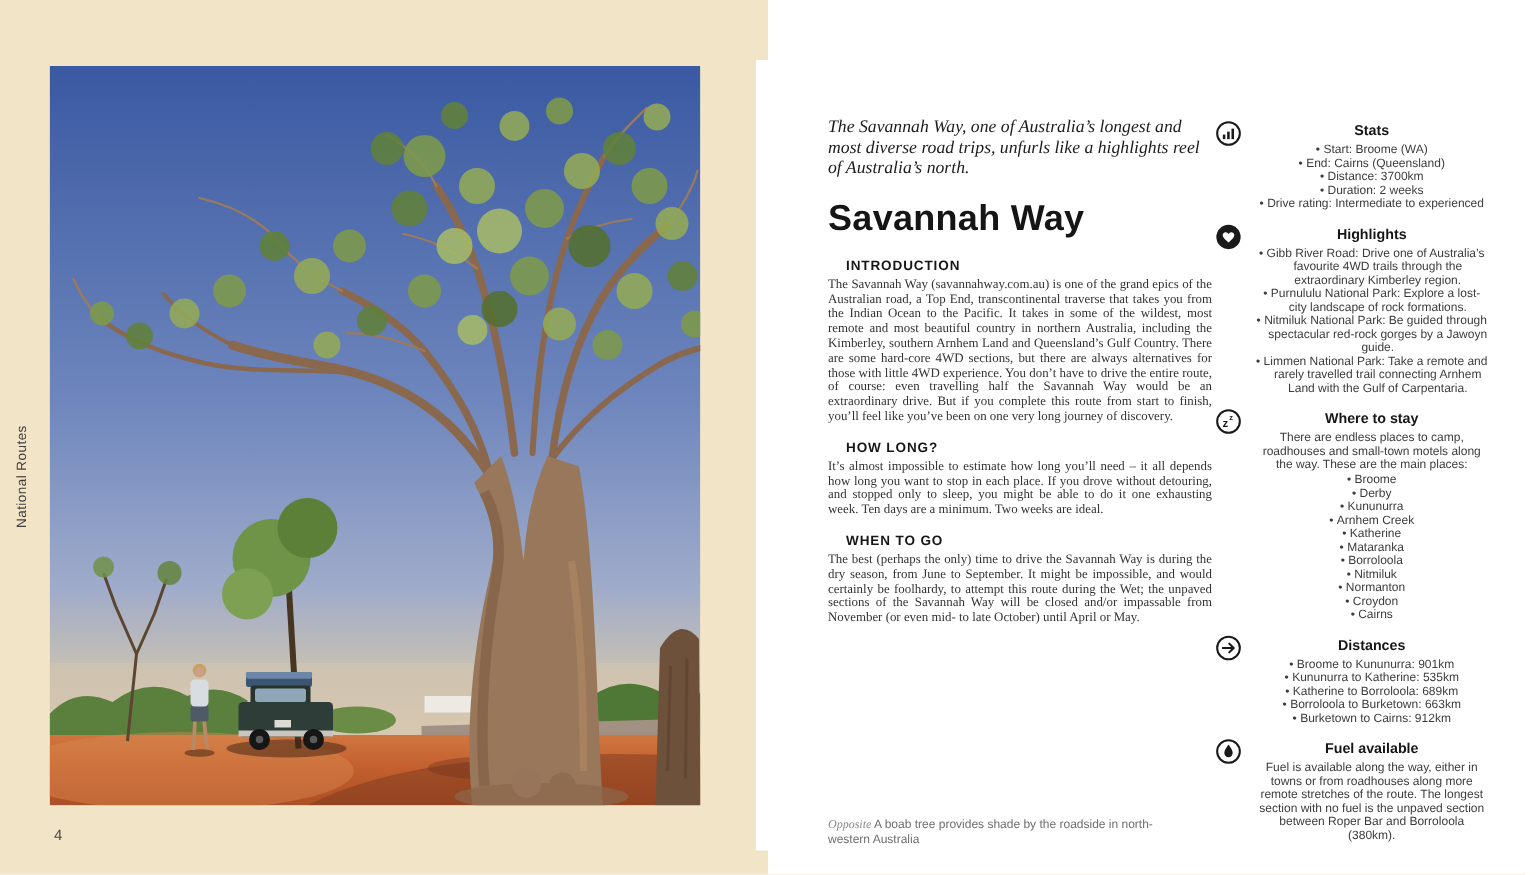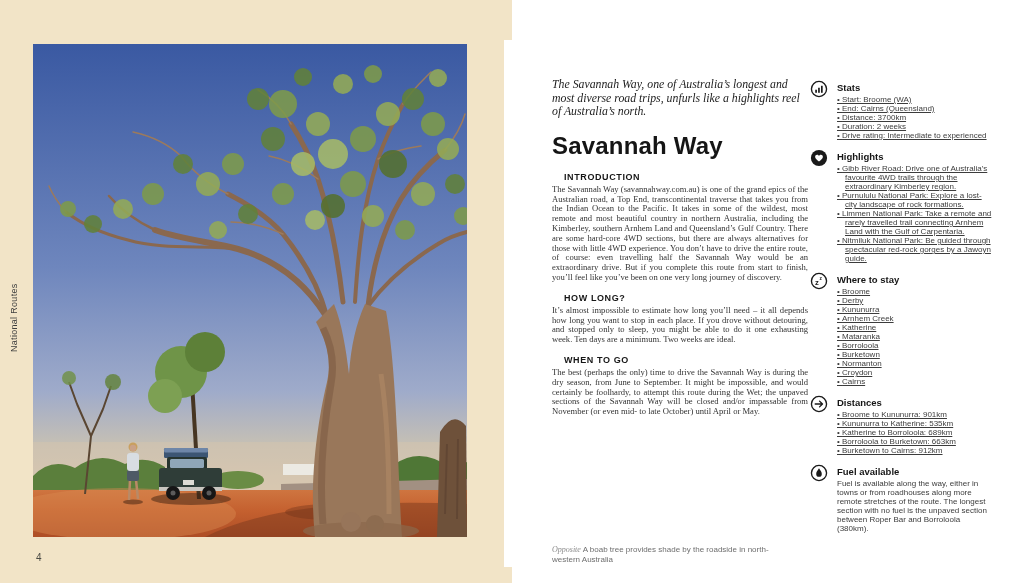--- a/index.html
+++ b/index.html
@@ -24,29 +24,29 @@
   .sec-h{font-size:9px;font-weight:bold;letter-spacing:.6px;color:#161616;margin:0 0 3px 0;padding-left:12px;}
   .sec-p{font-family:"Liberation Serif",serif;font-size:8.6px;line-height:9.8px;
       color:#333;margin:0 0 10px 0;text-align:justify;}
   .caption{position:absolute;left:48px;top:505px;width:235px;font-size:8px;
       line-height:10px;color:#6e6e6e;}
   .caption .cap-label{font-family:"Liberation Serif",serif;font-style:italic;color:#8a8a8a;}
   .footer-title{position:absolute;left:381px;top:553px;font-size:9px;color:#2e2e2e;}
   .pagenum-right{position:absolute;left:476px;top:553px;font-size:10px;color:#2e2e2e;}
 
   
-  .side-col{position:absolute;left:306px;top:40px;width:182px;}
+  .side-col{position:absolute;left:306px;top:40px;width:182px;text-align:center;}
   .infobox{display:flex;margin-bottom:9px;}
   .infobox .icon{flex:0 0 18px;width:18px;height:18px;margin-right:9px;}
   .infobox .icon svg{display:block;width:18px;height:18px;}
   .ib-body{flex:1;min-width:0;}
   .ib-title{font-size:9.5px;font-weight:bold;color:#161616;margin:2px 0 2px 0;}
   .ib-text{font-size:8px;line-height:9px;color:#3c3c3c;margin:0 0 1px 0;}
   ul.ib-list{list-style:none;margin:0;padding:0;font-size:8px;line-height:9px;color:#3c3c3c;}
-  ul.ib-list li{padding-left:8px;text-indent:-8px;text-decoration:underline;}
+  ul.ib-list li{padding-left:8px;text-indent:-8px;}
   ul.ib-list li::before{content:"•\00a0";color:#3c3c3c;}
 </style>
 </head>
 <body>
 
 <div class="spread">
 
   <div class="page-left">
     <div class="vertical-label">National Routes</div>
 
@@ -236,45 +236,46 @@
           <svg viewBox="0 0 20 20">
               <circle cx="10" cy="10" r="9" fill="#1a1a1a"></circle>
             <path d="M10 14 C7.3 11.9 5.7 10.4 5.7 8.6 C5.7 7.4 6.6 6.4 7.9 6.4 C8.8 6.4 9.6 7 10 7.8 C10.4 7 11.2 6.4 12.1 6.4 C13.4 6.4 14.3 7.4 14.3 8.6 C14.3 10.4 12.7 11.9 10 14 Z" fill="#ffffff"></path>
             </svg>
         </span>
         <div class="ib-body">
           <div class="ib-title">Highlights</div>
           <ul class="ib-list">
               <li>Gibb River Road: Drive one of Australia’s favourite 4WD trails through the extraordinary Kimberley region.</li>
               <li>Purnululu National Park: Explore a lost-city landscape of rock formations.</li>
+              <li>Nitmiluk National Park: Be guided through spectacular red-rock gorges by a Jawoyn guide.</li>
               <li>Limmen National Park: Take a remote and rarely travelled trail connecting Arnhem Land with the Gulf of Carpentaria.</li>
-              <li>Nitmiluk National Park: Be guided through spectacular red-rock gorges by a Jawoyn guide.</li>
             </ul>
         </div>
       </div>
 
       <div class="infobox">
         <span class="icon">
           <svg viewBox="0 0 20 20">
               <circle cx="10" cy="10" r="8.4" fill="none" stroke="#1a1a1a" stroke-width="1.5"></circle>
             <text x="5.6" y="14" font-family="Liberation Sans, sans-serif" font-size="8.5" font-weight="bold" fill="#1a1a1a">z</text>
             <text x="10.6" y="9.2" font-family="Liberation Sans, sans-serif" font-size="5.5" font-weight="bold" fill="#1a1a1a">z</text>
             </svg>
         </span>
         <div class="ib-body">
           <div class="ib-title">Where to stay</div>
+          <p class="ib-text">There are endless places to camp, roadhouses and small-town motels along the way. These are the main places:</p>
           <ul class="ib-list">
               <li>Broome</li>
               <li>Derby</li>
               <li>Kununurra</li>
               <li>Arnhem Creek</li>
               <li>Katherine</li>
               <li>Mataranka</li>
               <li>Borroloola</li>
-              <li>Burketown</li>
+              <li>Nitmiluk</li>
               <li>Normanton</li>
               <li>Croydon</li>
               <li>Cairns</li>
             </ul>
         </div>
       </div>
 
       <div class="infobox">
         <span class="icon">
           <svg viewBox="0 0 20 20">

